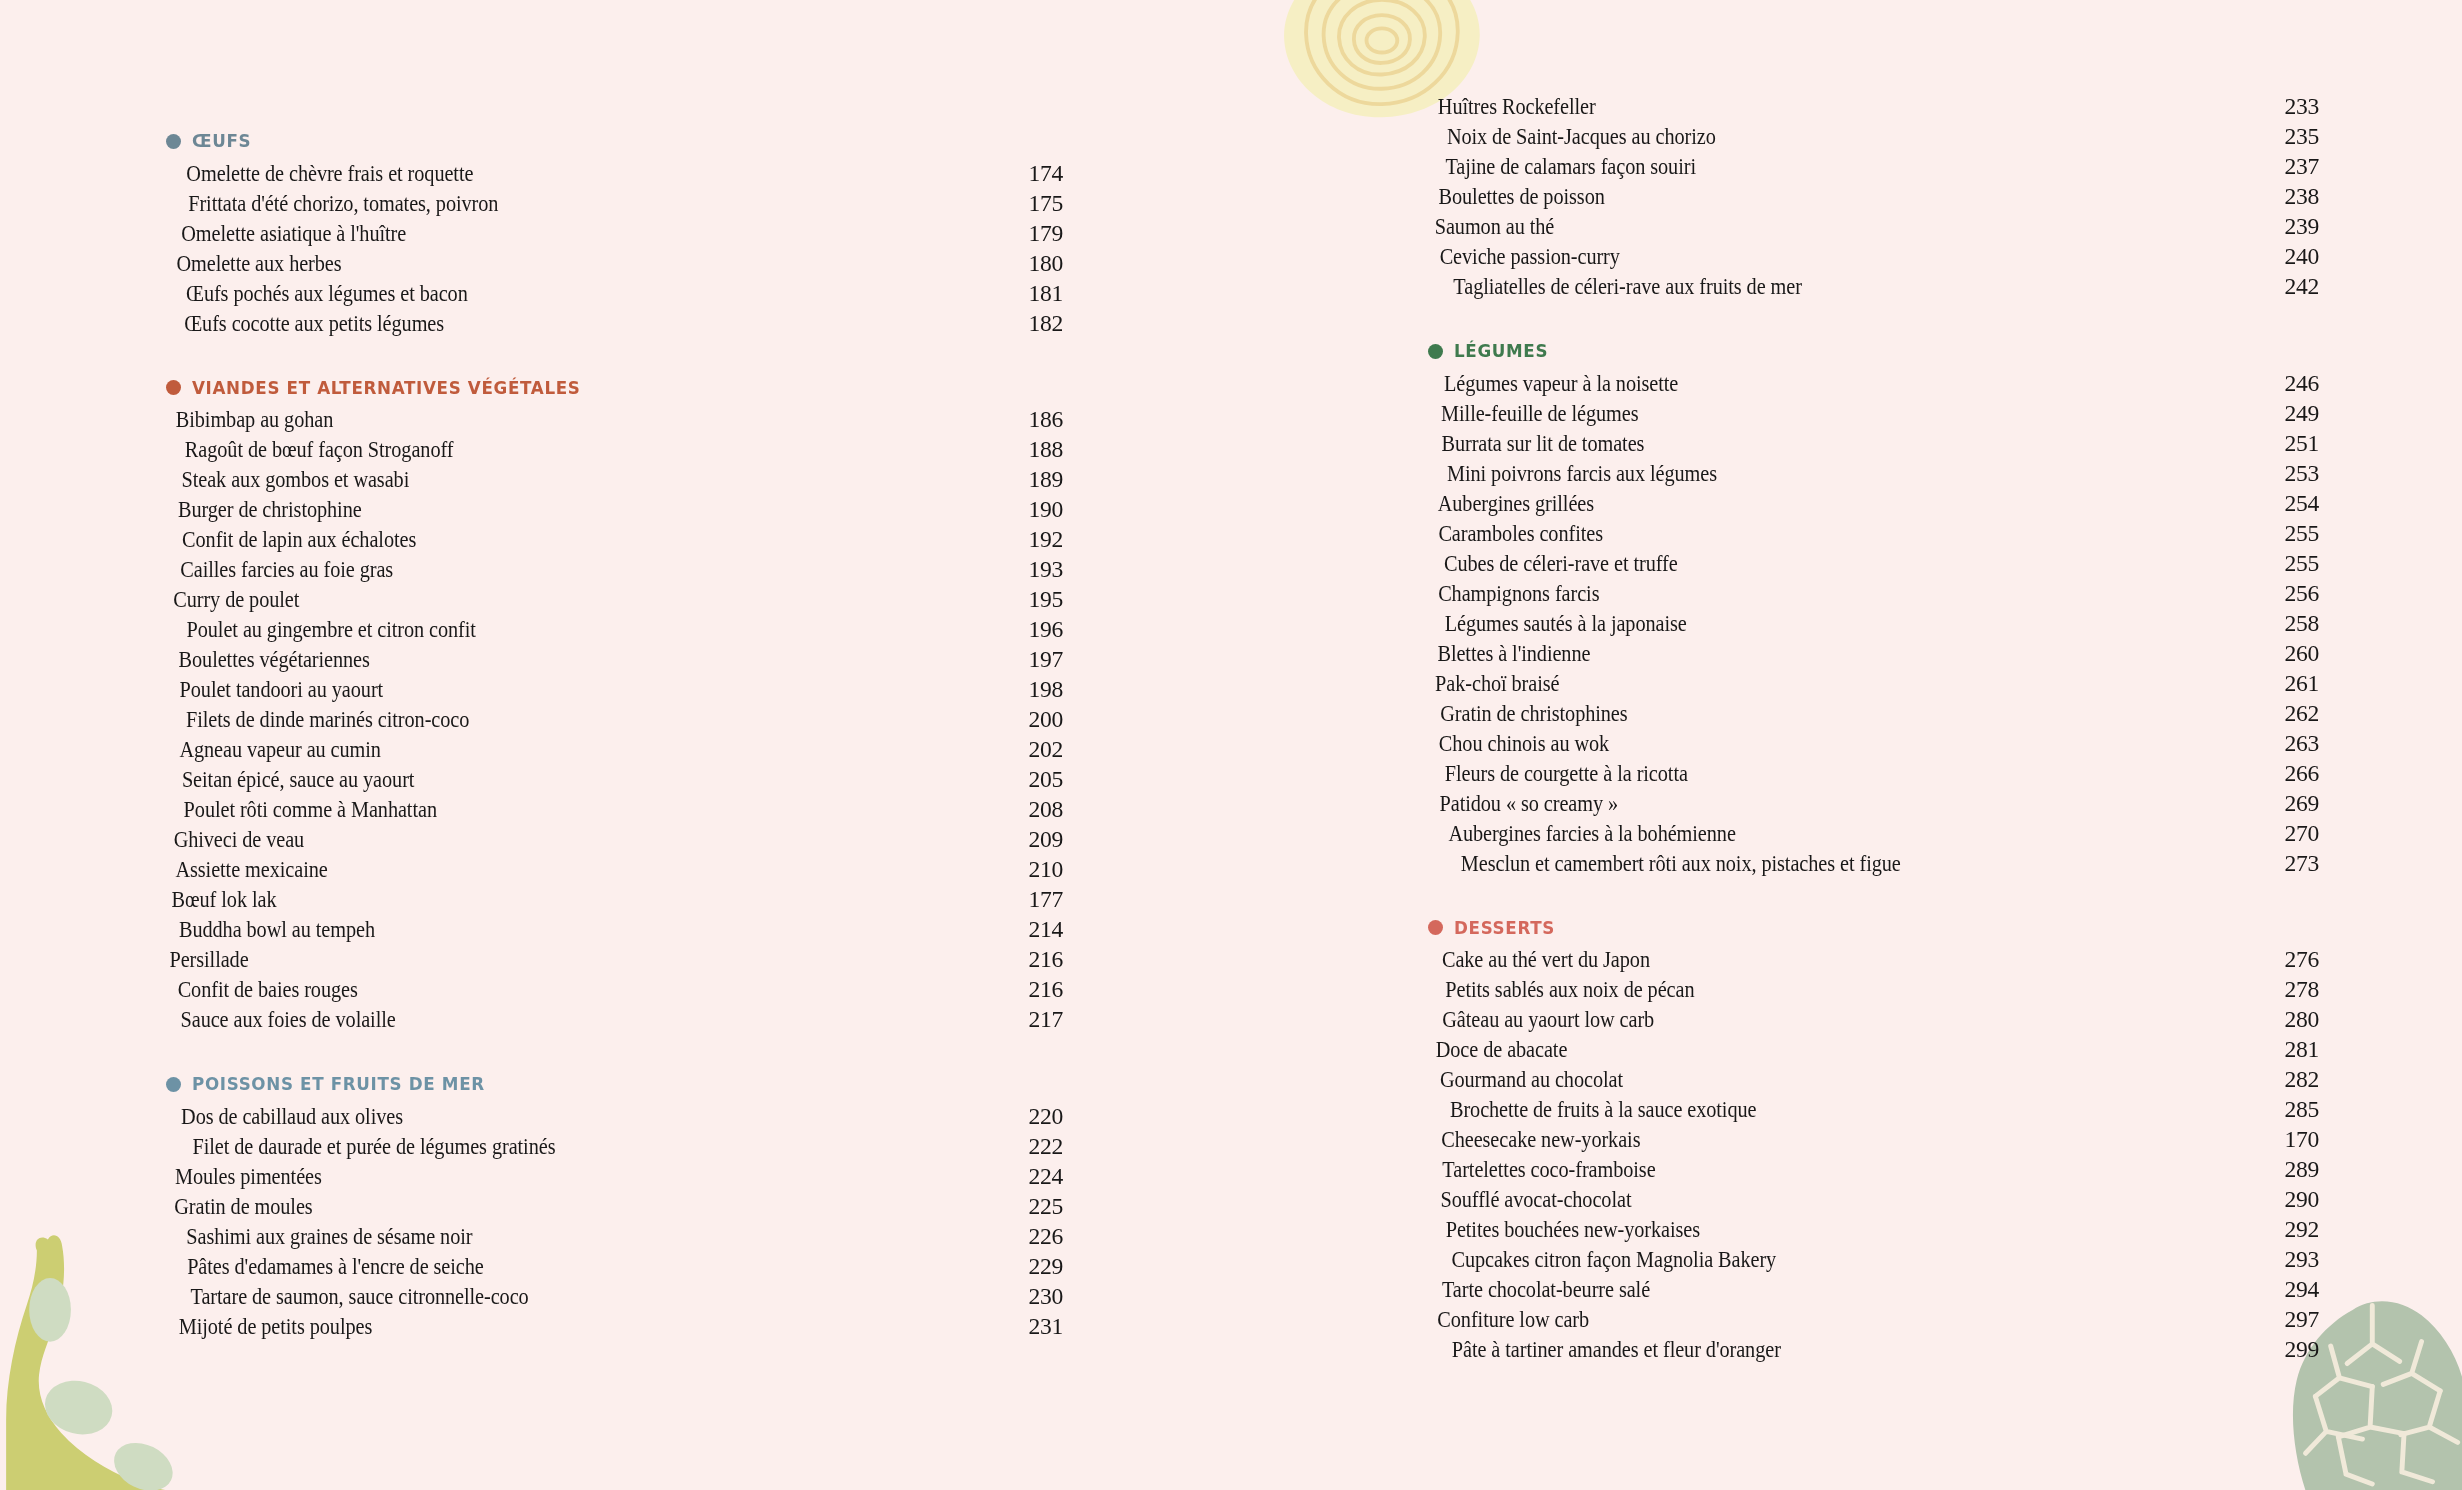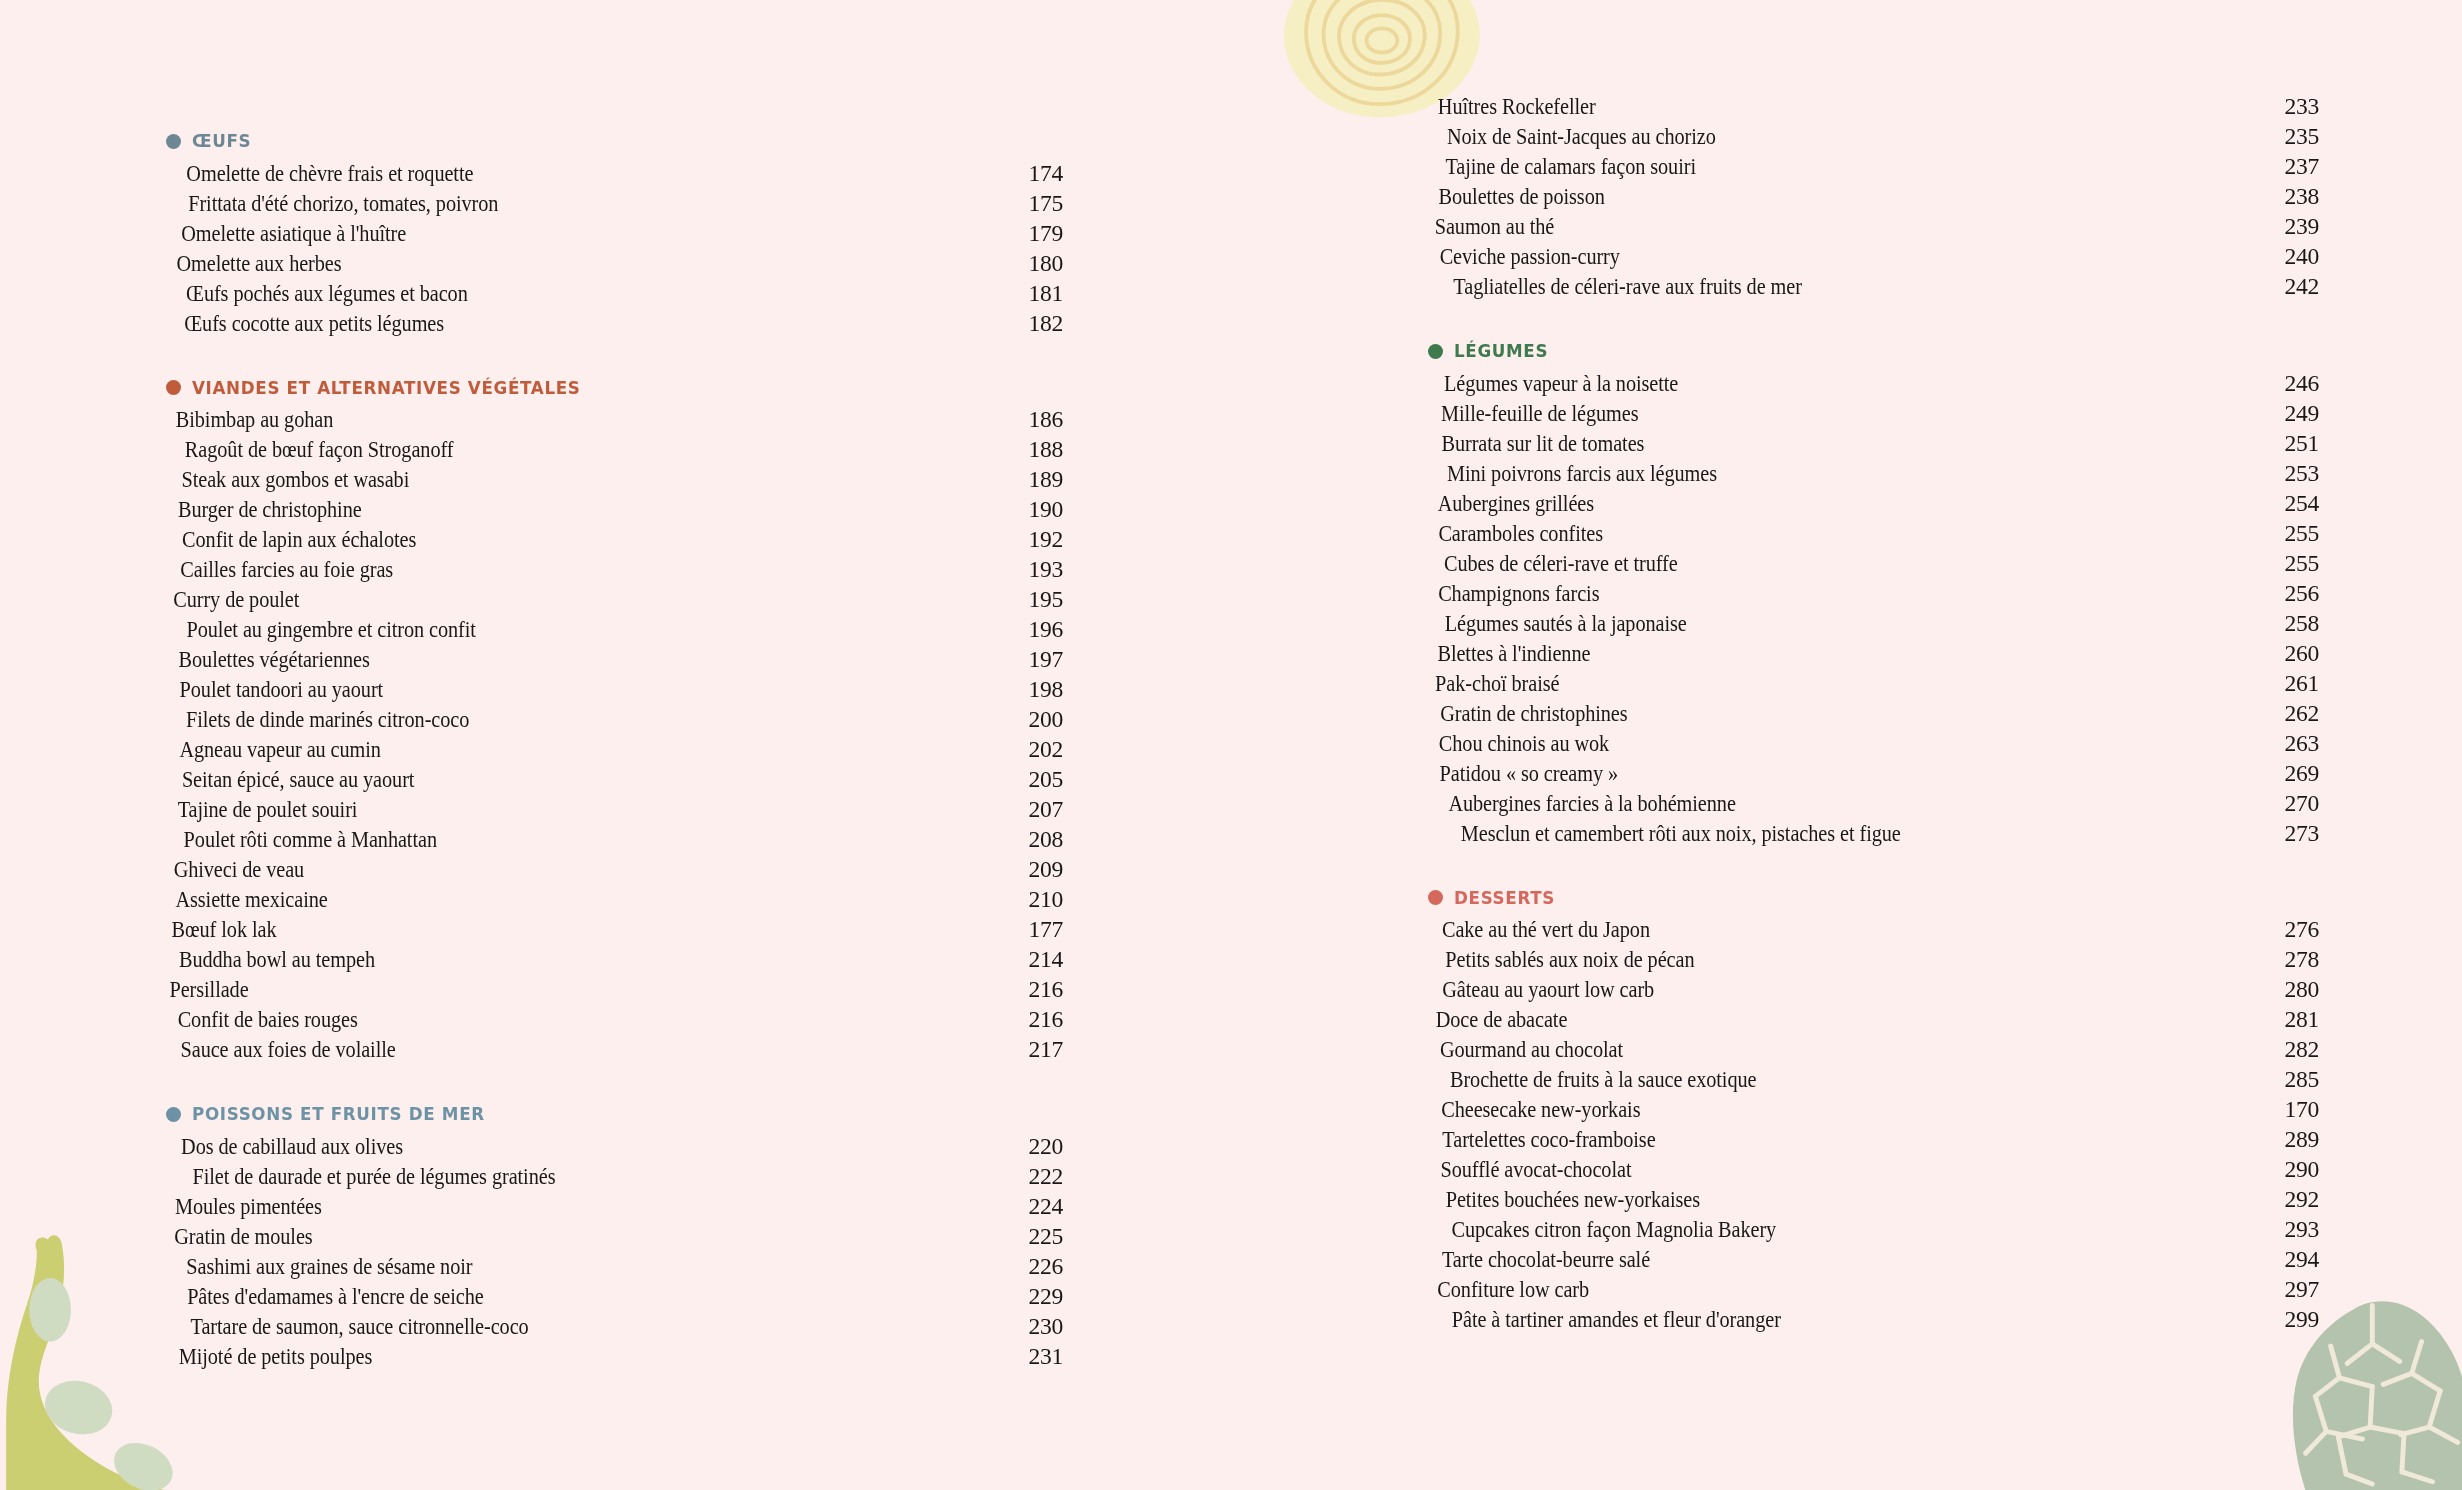--- a/index.html
+++ b/index.html
@@ -248,25 +248,20 @@
             <span class="toc-label">Agneau vapeur au cumin</span>
             <span class="toc-dots"></span>
             <span class="toc-page">202</span>
           </li>
           <li class="toc-row">
             <span class="toc-label">Seitan épicé, sauce au yaourt</span>
             <span class="toc-dots"></span>
             <span class="toc-page">205</span>
           </li>
           <li class="toc-row">
-            <span class="toc-label">Tajine de poulet souiri</span>
-            <span class="toc-dots"></span>
-            <span class="toc-page">207</span>
-          </li>
-          <li class="toc-row">
             <span class="toc-label">Poulet rôti comme à Manhattan</span>
             <span class="toc-dots"></span>
             <span class="toc-page">208</span>
           </li>
           <li class="toc-row">
             <span class="toc-label">Ghiveci de veau</span>
             <span class="toc-dots"></span>
             <span class="toc-page">209</span>
           </li>
           <li class="toc-row">
@@ -449,20 +444,25 @@
             <span class="toc-label">Gratin de christophines</span>
             <span class="toc-dots"></span>
             <span class="toc-page">262</span>
           </li>
           <li class="toc-row">
             <span class="toc-label">Chou chinois au wok</span>
             <span class="toc-dots"></span>
             <span class="toc-page">263</span>
           </li>
           <li class="toc-row">
+            <span class="toc-label">Fleurs de courgette à la ricotta</span>
+            <span class="toc-dots"></span>
+            <span class="toc-page">266</span>
+          </li>
+          <li class="toc-row">
             <span class="toc-label">Patidou « so creamy »</span>
             <span class="toc-dots"></span>
             <span class="toc-page">269</span>
           </li>
           <li class="toc-row">
             <span class="toc-label">Aubergines farcies à la bohémienne</span>
             <span class="toc-dots"></span>
             <span class="toc-page">270</span>
           </li>
           <li class="toc-row">

